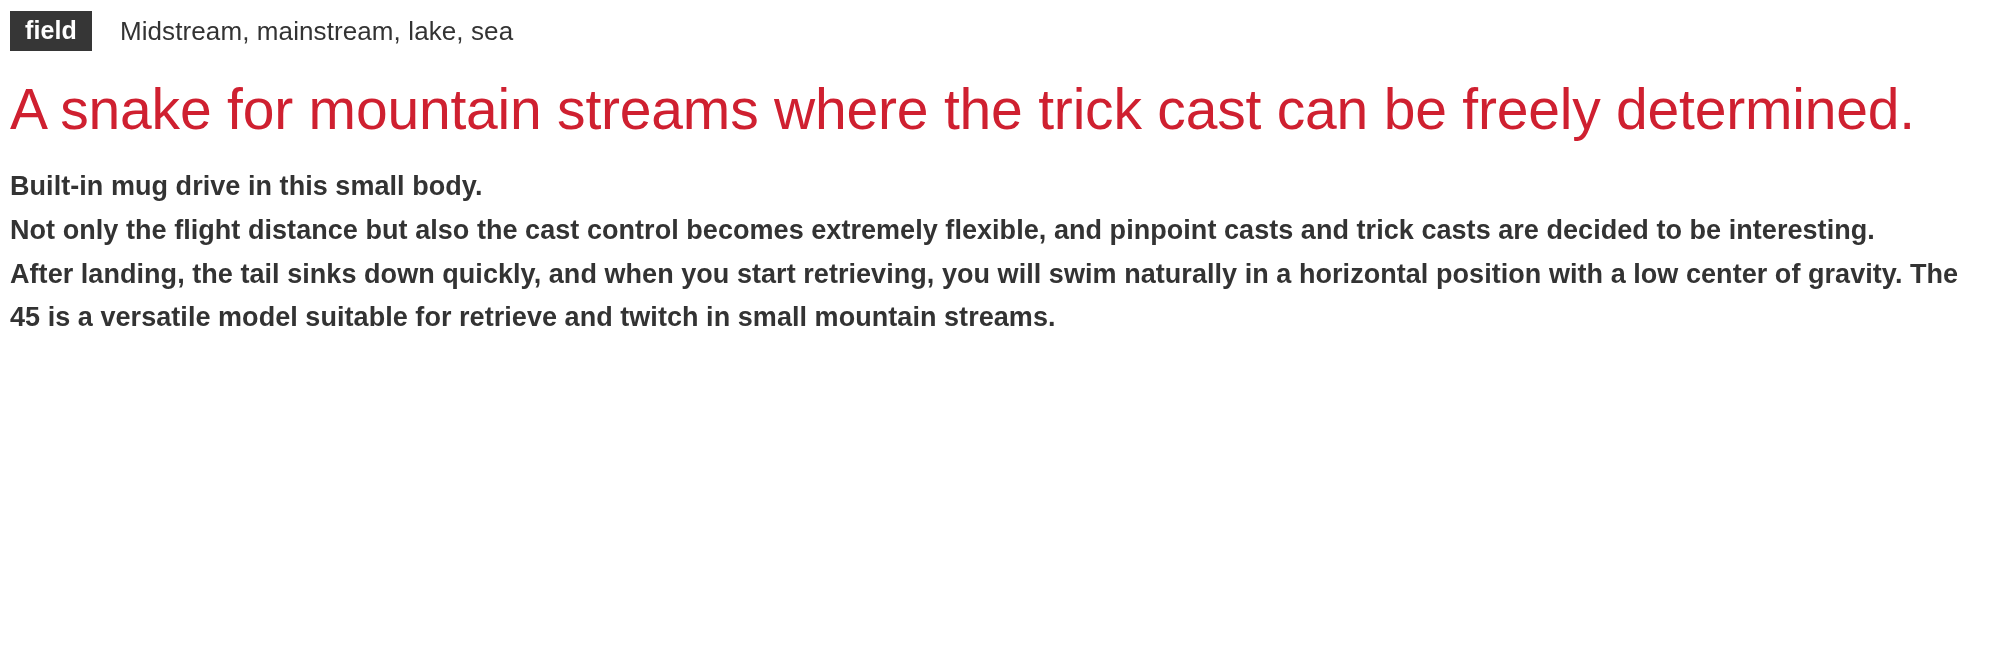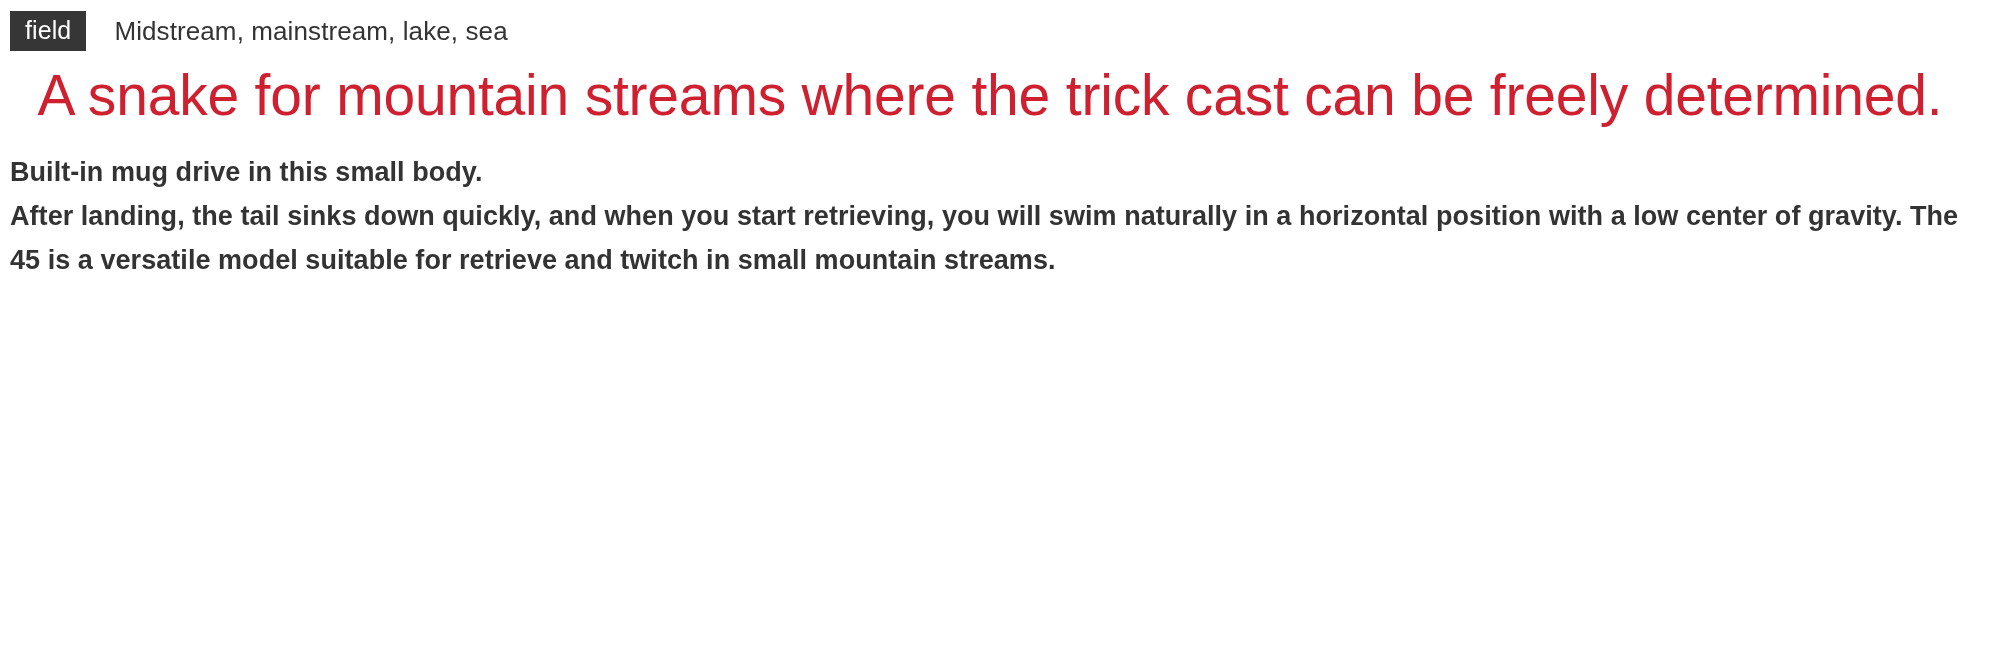--- a/index.html
+++ b/index.html
@@ -30,21 +30,21 @@
     align-items: center;
     padding-top: 12px;
     height: 38px;
   }
 
   .field-badge {
     background: #363636;
     color: #ffffff;
     font-size: 25px;
     line-height: 1;
-    font-weight: 400;
+    font-weight: 700;
     padding: 7px 15px 8px 15px;
     display: inline-block;
     letter-spacing: 0.1px;
     white-space: nowrap;
   }
 
   .category-text {
     color: #333333;
     font-size: 26px;
     line-height: 1;
@@ -52,25 +52,24 @@
     white-space: nowrap;
     letter-spacing: 0.1px;
   }
 
   
   .headline {
     color: #cf2030;
     font-size: 57px;
     line-height: 1.18;
     font-weight: 400;
-    margin: 12px 0 0 0;
+    margin: 26px 0 0 0;
     padding: 0;
     letter-spacing: -0.2px;
     max-width: 1960px;
-    text-align: center;
   }
 
   
   .body-copy {
     margin-top: 22px;
     color: #333333;
     font-size: 27px;
     line-height: 1.62;
     letter-spacing: 0.05px;
     max-width: 1980px;
@@ -89,16 +88,17 @@
 
   <div class="category-row">
     <span class="field-badge">field</span>
     <span class="category-text">Midstream, mainstream, lake, sea</span>
   </div>
 
   <h1 class="headline">A snake for mountain streams where the trick cast can be freely determined.</h1>
 
   <div class="body-copy">
     <p>Built-in mug drive in this small body.</p>
+    <p>Not only the flight distance but also the cast control becomes extremely flexible, and pinpoint casts and trick casts are decided to be interesting.</p>
     <p>After landing, the tail sinks down quickly, and when you start retrieving, you will swim naturally in a horizontal position with a low center of gravity. The 45 is a versatile model suitable for retrieve and twitch in small mountain streams.</p>
   </div>
 
 </div>
 
 </body></html>

